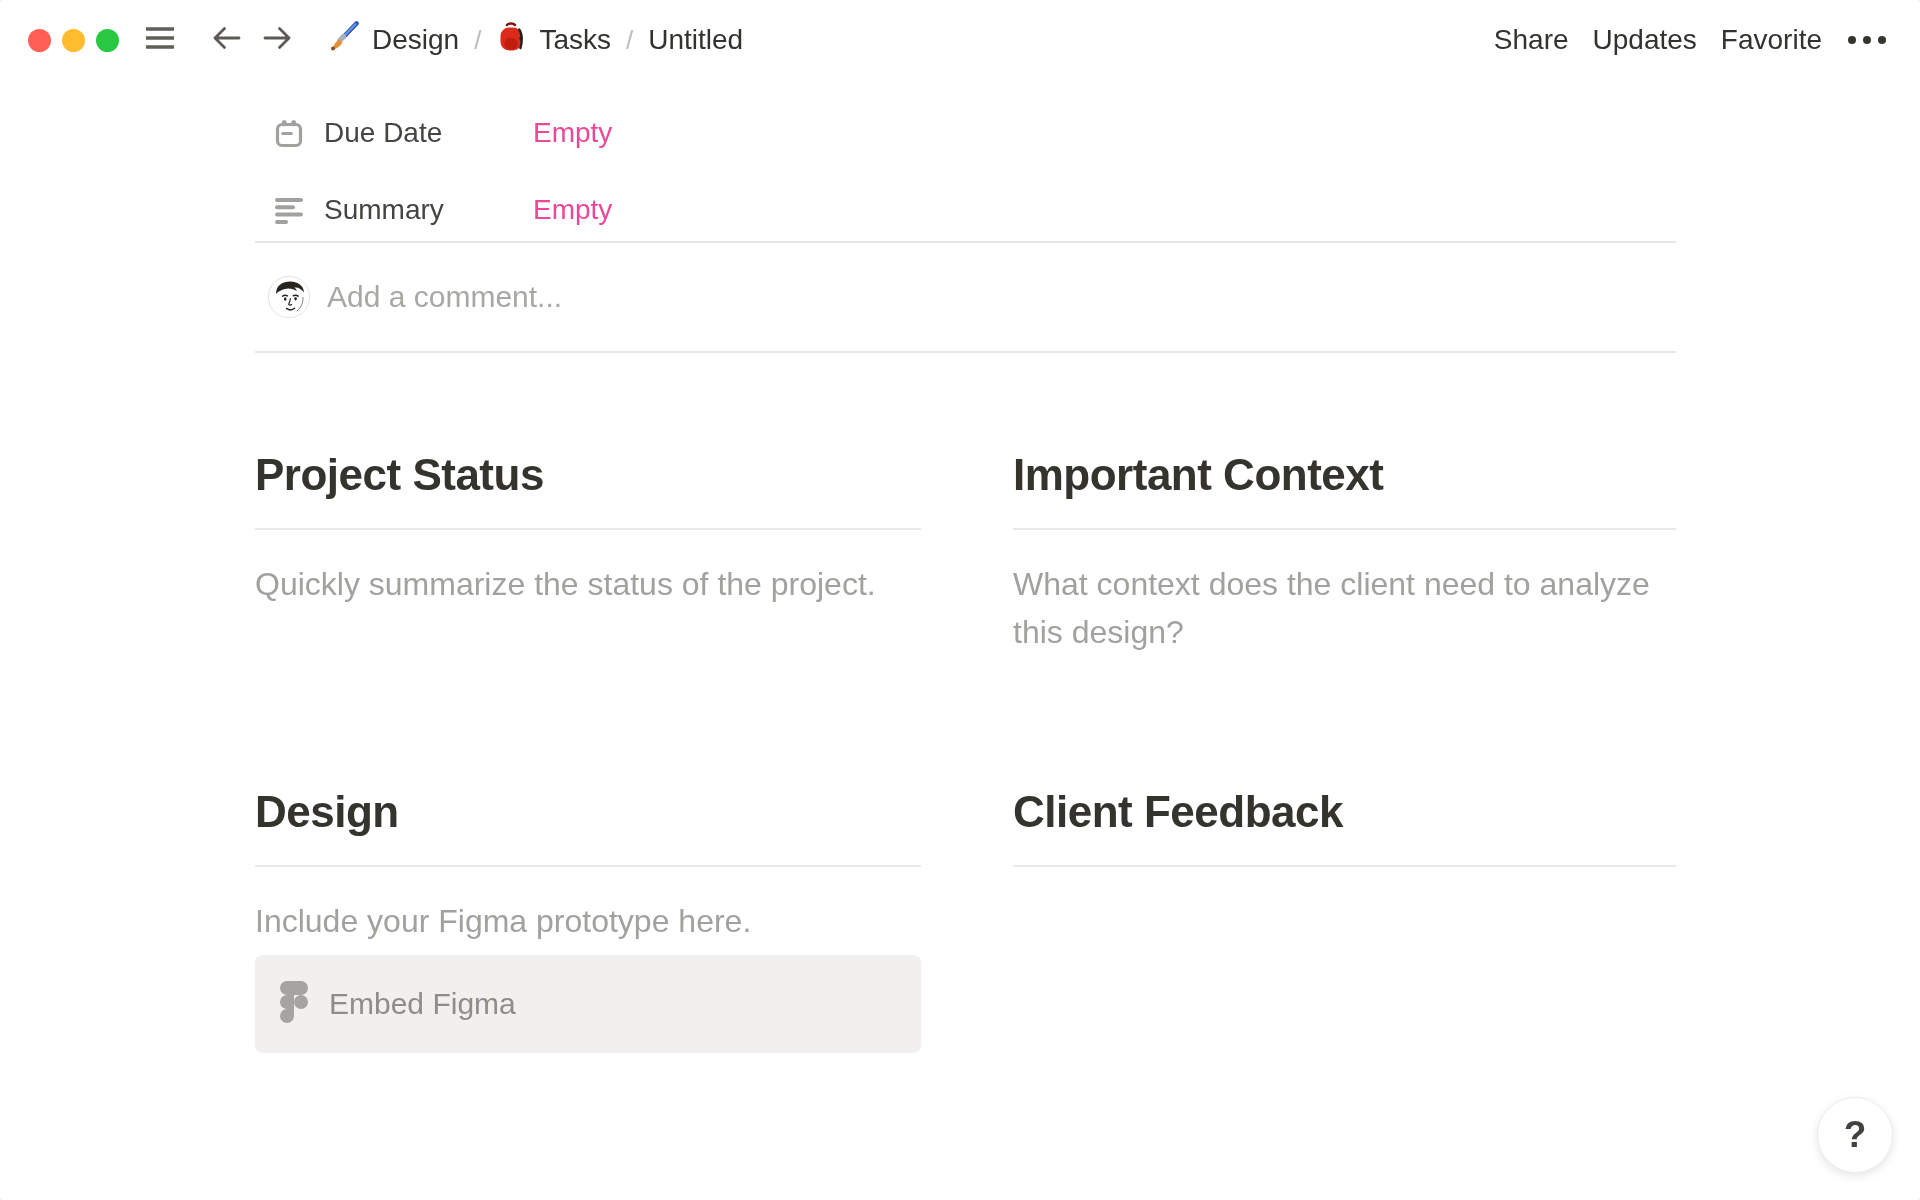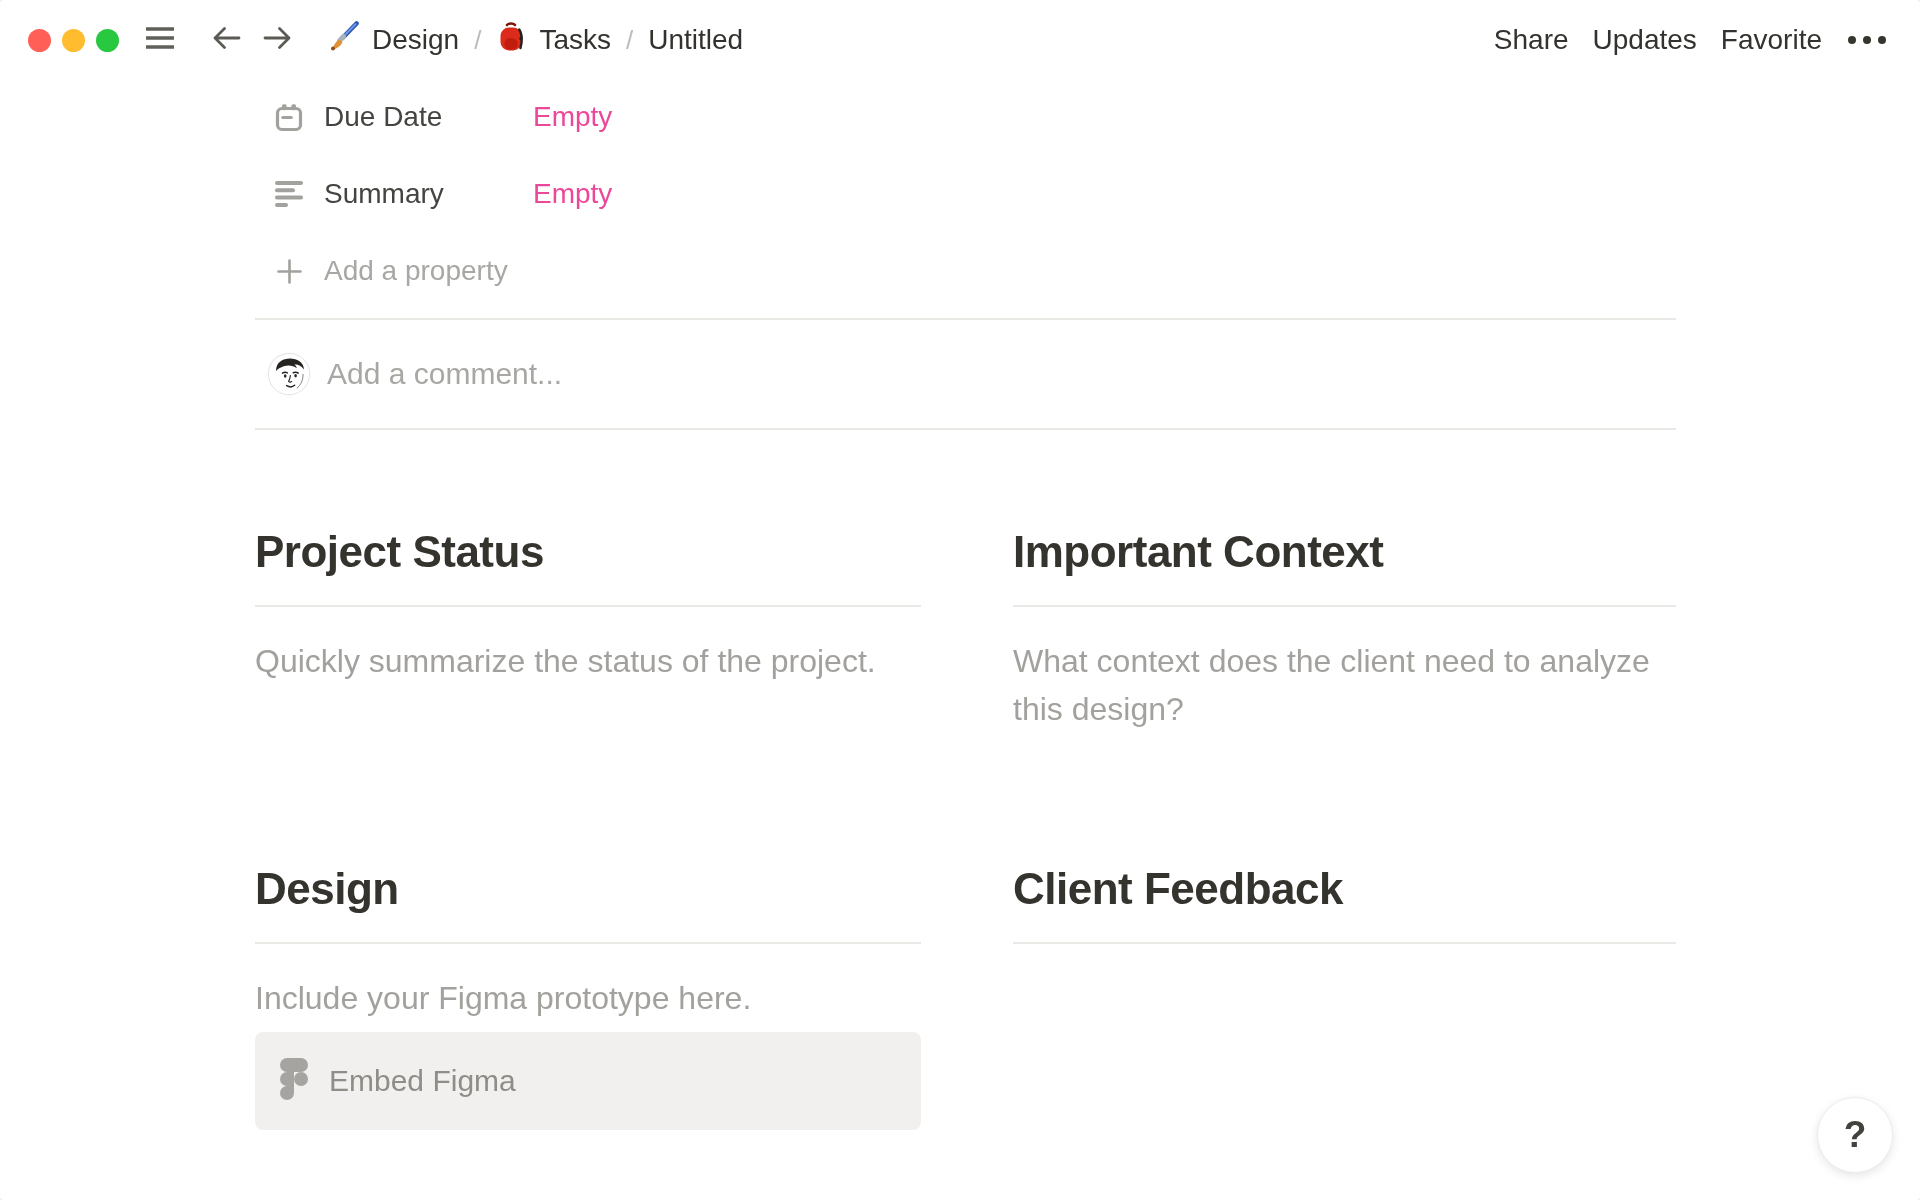--- a/index.html
+++ b/index.html
@@ -52,21 +52,21 @@
     color:#34322e;
   }
   .dots { display:flex; gap:7px; align-items:center; padding:4px 2px; }
   .dots i { width:8px; height:8px; border-radius:50%; background:#37352f; }
 
   
   .main { padding-left:247px; width:1668px; }
 
   .props { margin-top:5px; }
   .prop-row {
-    display:flex; align-items:center;
+    display:flex; align-items:flex-end;
     height:64px; margin-bottom:13px;
     padding-left:18px;
   }
   .prop-icon { width:32px; display:flex; justify-content:center; }
   .prop-label {
     margin-left:19px;
     width:209px;
     font-size:28px; color:#454440;
   }
   .prop-value { font-size:28px; color:#ec4899; }
@@ -245,28 +245,20 @@
             <rect x="1" y="8.3" width="20" height="4" rx="2" fill="#a2a19d"></rect>
             <rect x="1" y="15.6" width="28" height="4" rx="2" fill="#a2a19d"></rect>
             <rect x="1" y="22.9" width="13" height="4" rx="2" fill="#a2a19d"></rect>
           </svg>
         </span>
         <span class="prop-label">Summary</span>
         <span class="prop-value">Empty</span>
       </div>
     </div>
 
-    <div class="add-prop">
-      <span class="plus">
-        <svg width="27" height="27" viewBox="0 0 27 27">
-          <path d="M13.5 2.5 V24.5 M2.5 13.5 H24.5" stroke="#a2a19d" stroke-width="2.6" stroke-linecap="round"></path>
-        </svg>
-      </span>
-      <span class="lbl">Add a property</span>
-    </div>
 
     <div class="divider"></div>
 
     <div class="comment-row">
       <span class="avatar">
         <svg width="42" height="42" viewBox="0 0 42 42">
           <circle cx="21" cy="21" r="21" fill="#ffffff"></circle>
           <path d="M7 17 C7 8 14 4.5 21 4.5 C28 4.5 34.6 8 35 15.5 C32 11.5 28.5 10 25.3 10.6 C26.8 11.6 27.4 12.6 27.8 14.2 C24.4 11.2 18.8 10.8 14.8 12.2 C11.4 13.4 8.8 14.9 7 17 Z" fill="#26241f"></path>
           <path d="M13.5 19.2 C15 18.3 17 18.2 18.4 18.9 M24.2 18.7 C25.8 18 27.8 18.1 29.2 19.1" stroke="#26241f" stroke-width="1.5" fill="none" stroke-linecap="round"></path>
           <ellipse cx="16.2" cy="22" rx="1.3" ry="1.7" fill="#26241f"></ellipse>

